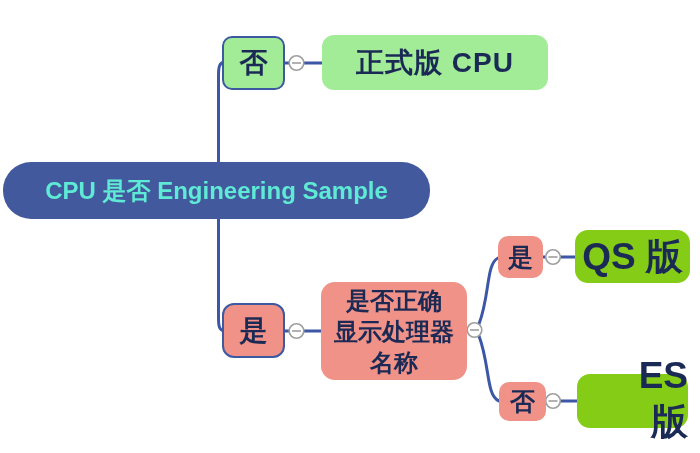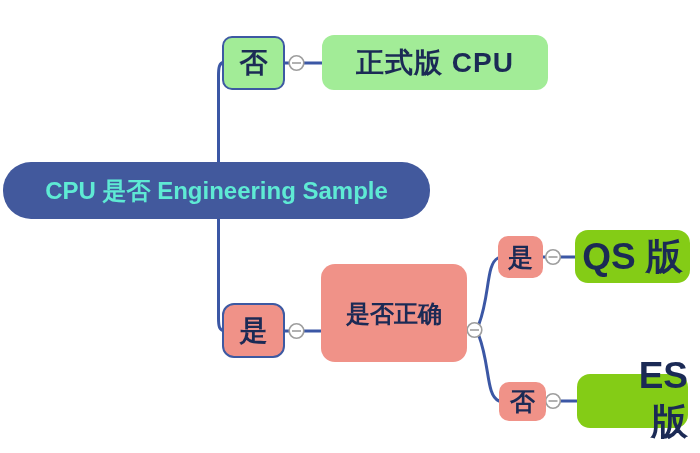--- a/index.html
+++ b/index.html
@@ -64,21 +64,21 @@
   
   .topic.official {
     left: 322px; top: 35px;
     width: 226px; height: 55px;
     background: #a2ec97;
     border-radius: 12px;
     font-size: 28px;
     letter-spacing: 1px;
   }
   .topic.check {
-    left: 321px; top: 264px;
+    left: 321px; top: 282px;
     width: 146px; height: 98px;
     background: #f09288;
     border-radius: 14px;
     font-size: 24px;
     line-height: 31px;
     flex-direction: column;
   }
   .topic.sub {
     background: #f09288;
     border-radius: 10px;
@@ -155,20 +155,22 @@
   <div class="topic official">
     <span>正式版 CPU</span>
   </div>
 
   <div class="topic branch branch-yes">
     <span>是</span>
   </div>
 
   <div class="topic check">
     <span class="check-line">是否正确</span>
+    <span class="check-line">显示处理器</span>
+    <span class="check-line">名称</span>
   </div>
 
   <div class="topic sub sub-yes">
     <span>是</span>
   </div>
   <div class="topic big-leaf qs">
     <span>QS 版</span>
   </div>
 
   <div class="topic sub sub-no">

